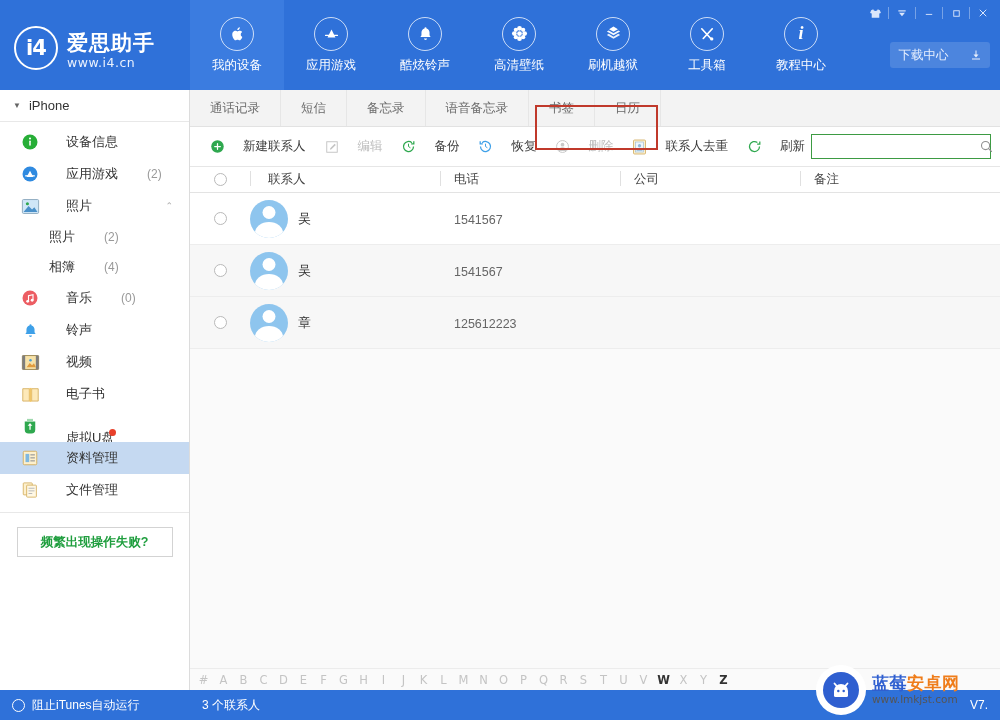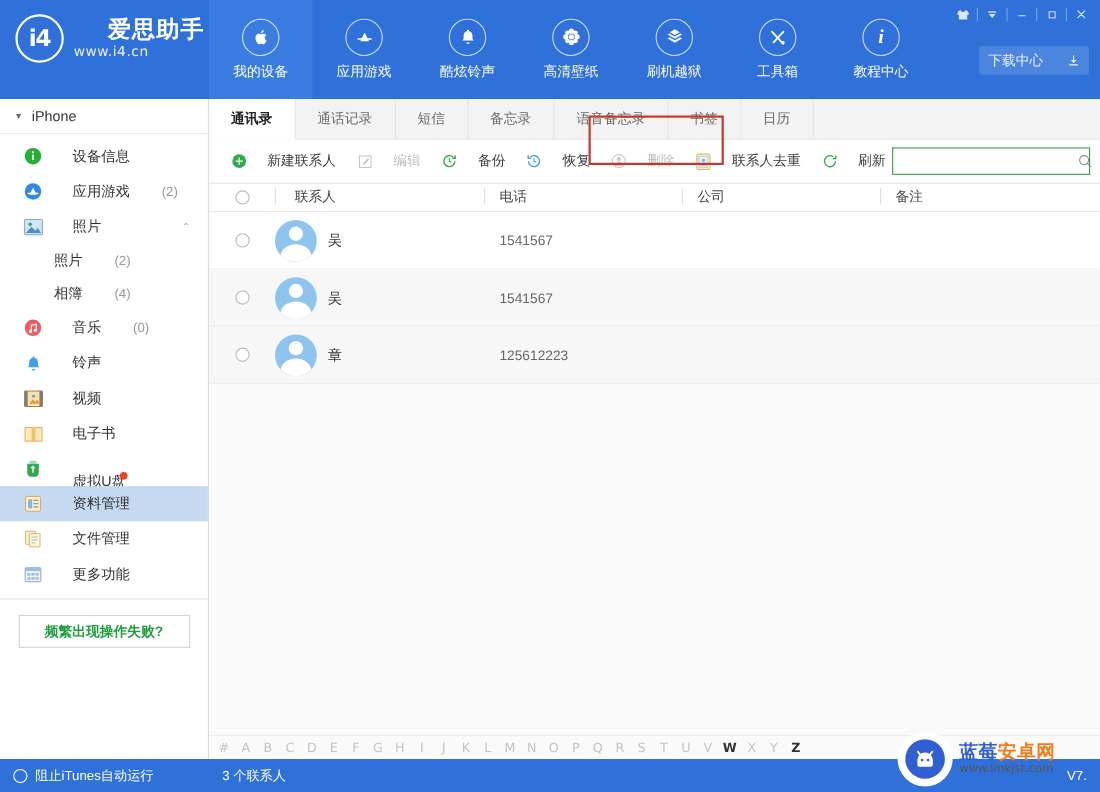--- a/index.html
+++ b/index.html
@@ -16,33 +16,33 @@
     overflow: hidden;
   }
 
   
   .topbar {
     position: absolute; left: 0; top: 0; width: 1000px; height: 90px;
     background: #2f71d9;
   }
   .brand {
     position: absolute; left: 0; top: 0; width: 190px; height: 70px;
-    display: flex; align-items: center; gap: 9px; padding-left: 14px;
+    display: flex; align-items: flex-end; gap: 9px; padding-left: 14px;
   }
   .brand-logo {
     width: 44px; height: 44px; border-radius: 50%;
     border: 2px solid #ffffff;
     display: flex; align-items: center; justify-content: center;
     color: #fff; font-size: 21px; font-weight: bold;
     font-family: "DejaVu Sans", sans-serif;
     letter-spacing: -1px;
   }
   .brand-text { line-height: 1.15; }
   .brand-name {
-    color: #fff; font-size: 21px; font-weight: bold; letter-spacing: 1px; margin-left: 31px;
+    color: #fff; font-size: 21px; font-weight: bold; letter-spacing: 1px;
   }
   .brand-url {
     color: #eaf1fd; font-size: 12.5px; letter-spacing: .5px;
     font-family: "DejaVu Sans", sans-serif;
   }
 
   .navitems {
     position: absolute; left: 190px; top: 0; height: 90px;
     display: flex; align-items: center;
   }
@@ -550,52 +550,36 @@
               <rect x="3" y="2.5" width="12" height="16" rx="1" fill="#fdf0cd" stroke="#d3ac5a" stroke-width="1.1"></rect>
               <rect x="7.5" y="5.5" width="13" height="16" rx="1" fill="#fff8e4" stroke="#d3ac5a" stroke-width="1.1"></rect>
               <rect x="10" y="9" width="8" height="1.3" fill="#b9b9b9"></rect>
               <rect x="10" y="12.5" width="8" height="1.3" fill="#b9b9b9"></rect>
               <rect x="10" y="16" width="5" height="1.3" fill="#b9b9b9"></rect>
             </svg>
         </span>
         <span class="slabel">文件管理</span>
       </div>
 
-      <div class="srow">
-        <span class="sicon">
-          <svg width="18" height="17" viewBox="0 0 24 22">
-              <rect x="2.5" y="2.5" width="19" height="17" rx="1.2" fill="#eaf2f8" stroke="#8fa6b8" stroke-width="1.2"></rect>
-              <rect x="2.5" y="2.5" width="19" height="4" fill="#9cc0db"></rect>
-              <rect x="5" y="9" width="4" height="3" fill="#9cc0db"></rect>
-              <rect x="10" y="9" width="4" height="3" fill="#9cc0db"></rect>
-              <rect x="15" y="9" width="4" height="3" fill="#9cc0db"></rect>
-              <rect x="5" y="14" width="4" height="3" fill="#9cc0db"></rect>
-              <rect x="10" y="14" width="4" height="3" fill="#9cc0db"></rect>
-              <rect x="15" y="14" width="4" height="3" fill="#9cc0db"></rect>
-            </svg>
-        </span>
-        <span class="slabel">更多功能</span>
-      </div>
 
     </div>
 
     <div class="sidesep"></div>
 
     <div class="helpbtn">频繁出现操作失败?</div>
   </div>
 
   <div class="itunesbar">
     <span class="ring"></span>
     <span>阻止iTunes自动运行</span>
   </div>
 
   <div class="main">
 
     <div class="tabs">
-      <div class="tab active">通讯录</div>
       <div class="tab">通话记录</div>
       <div class="tab">短信</div>
       <div class="tab">备忘录</div>
       <div class="tab">语音备忘录</div>
       <div class="tab">书签</div>
       <div class="tab">日历</div>
       <div class="tabs-filler"></div>
     </div>
 
     <div class="toolbar">

